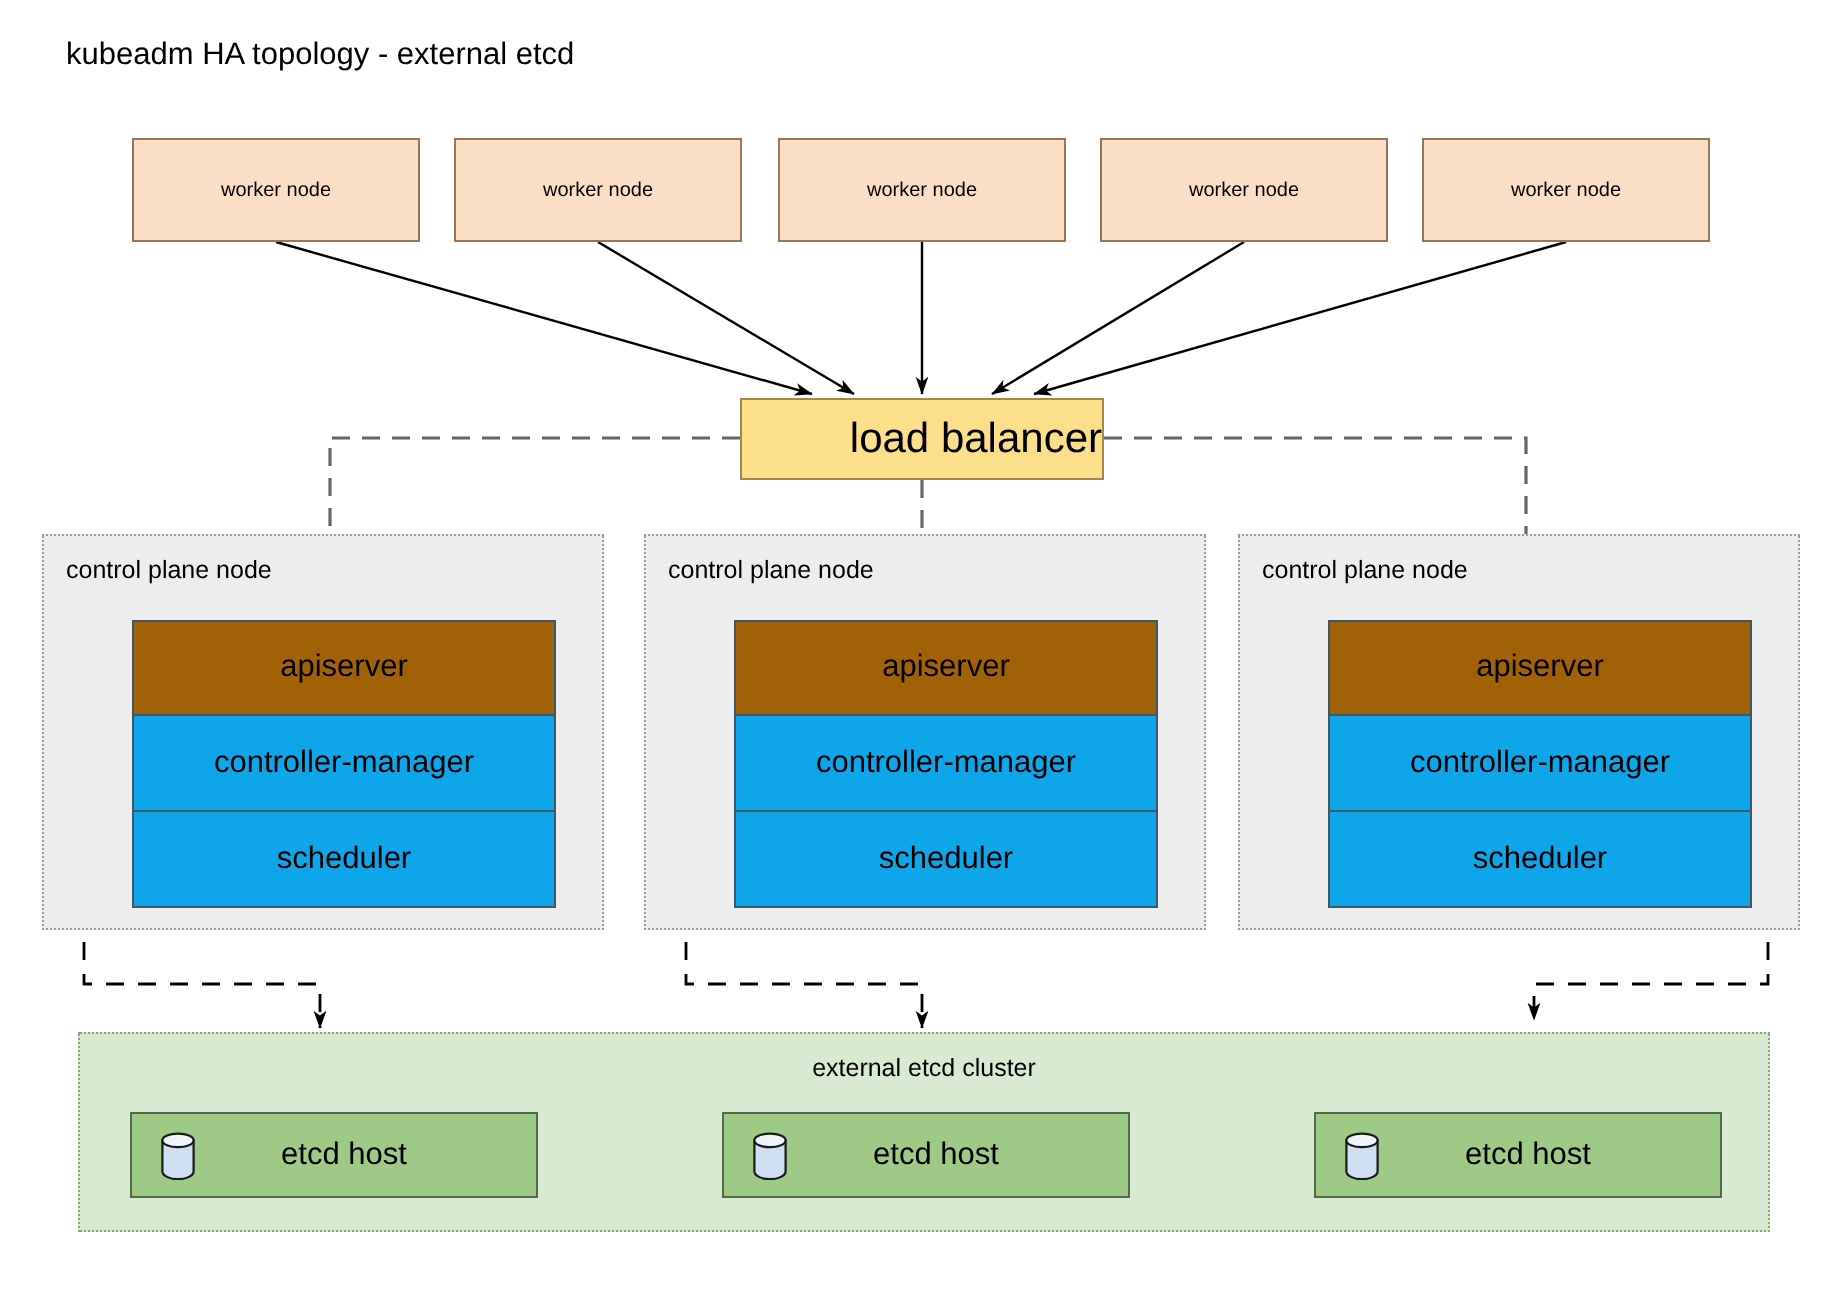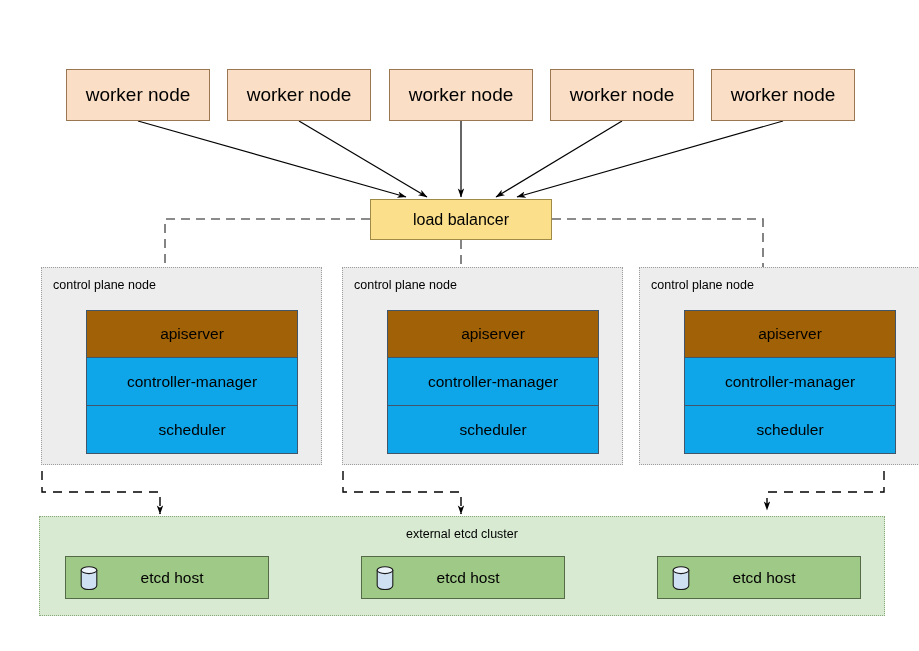--- a/index.html
+++ b/index.html
@@ -43,43 +43,43 @@
     font-size: 15.5px;
     color: #000000;
     white-space: nowrap;
   }
   
   .worker-node {
     width: 144px;
     height: 52px;
     background: #fadfc6;
     border: 1px solid #9b7653;
-    font-size: 19px;
+    font-size: 10px;
     top: 69px;
   }
   
   #load-balancer {
     left: 370px;
     top: 199px;
     width: 182px;
     height: 41px;
     background: #fbdf8b;
     border: 1px solid #a08b46;
-    font-size: 16px;
+    font-size: 21px;
+    justify-content: flex-end;
   }
   
   .control-plane-node {
     position: absolute;
     box-sizing: border-box;
     width: 281px;
     height: 198px;
     top: 267px;
     background: #ededed;
     border: 1px dotted #9d9d9d;
-    margin-left: 20px;
   }
   .control-plane-label {
     position: absolute;
     left: 11px;
     top: 10px;
     font-size: 12.5px;
     color: #000000;
     white-space: nowrap;
   }
   .cp-stack {
@@ -152,20 +152,21 @@
   }
   .etcd-host .etcd-host-label {
     margin-left: 10px;
   }
 </style>
 </head>
 <body>
 
 <div id="canvas">
 
+  <div id="diagram-title">kubeadm HA topology - external etcd</div>
 
   <svg id="svg-layer" viewBox="0 0 919 651" xmlns="http://www.w3.org/2000/svg">
     <defs>
       <marker id="arrowSolid" markerWidth="10" markerHeight="10" refX="8.6" refY="3.2" orient="auto" markerUnits="userSpaceOnUse">
         <path d="M0,0 L9,3.2 L0,6.4 L2.4,3.2 z" fill="#000000"></path>
       </marker>
       <marker id="arrowDash" markerWidth="10" markerHeight="10" refX="8.6" refY="3.2" orient="auto" markerUnits="userSpaceOnUse">
         <path d="M0,0 L9,3.2 L0,6.4 L2.4,3.2 z" fill="#000000"></path>
       </marker>
     </defs>

